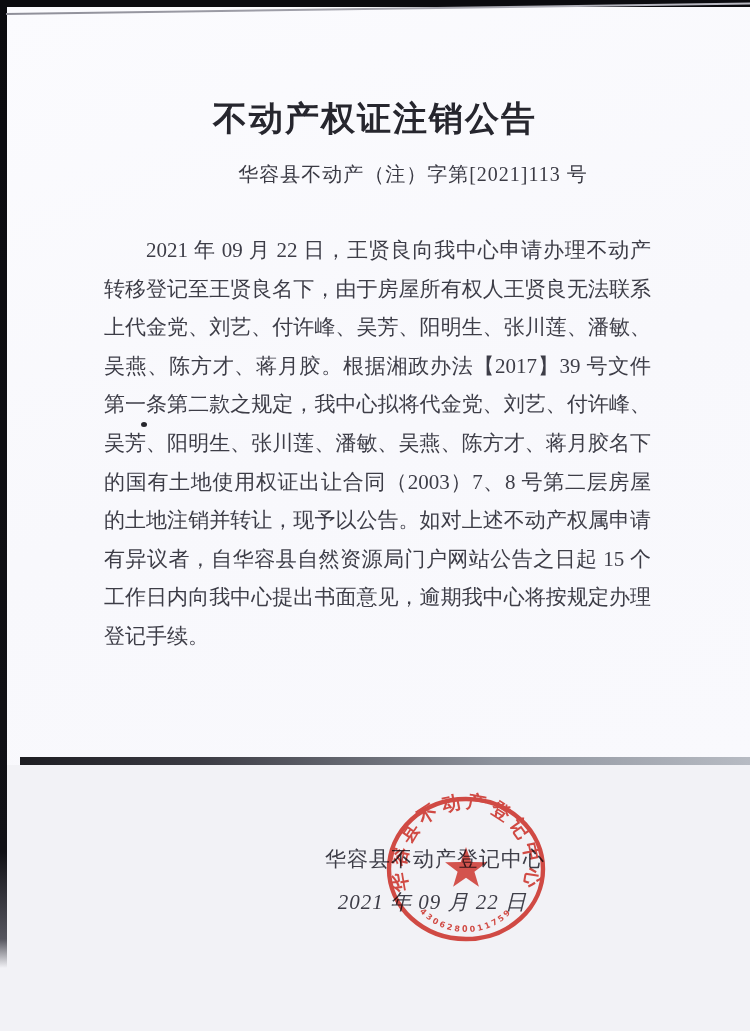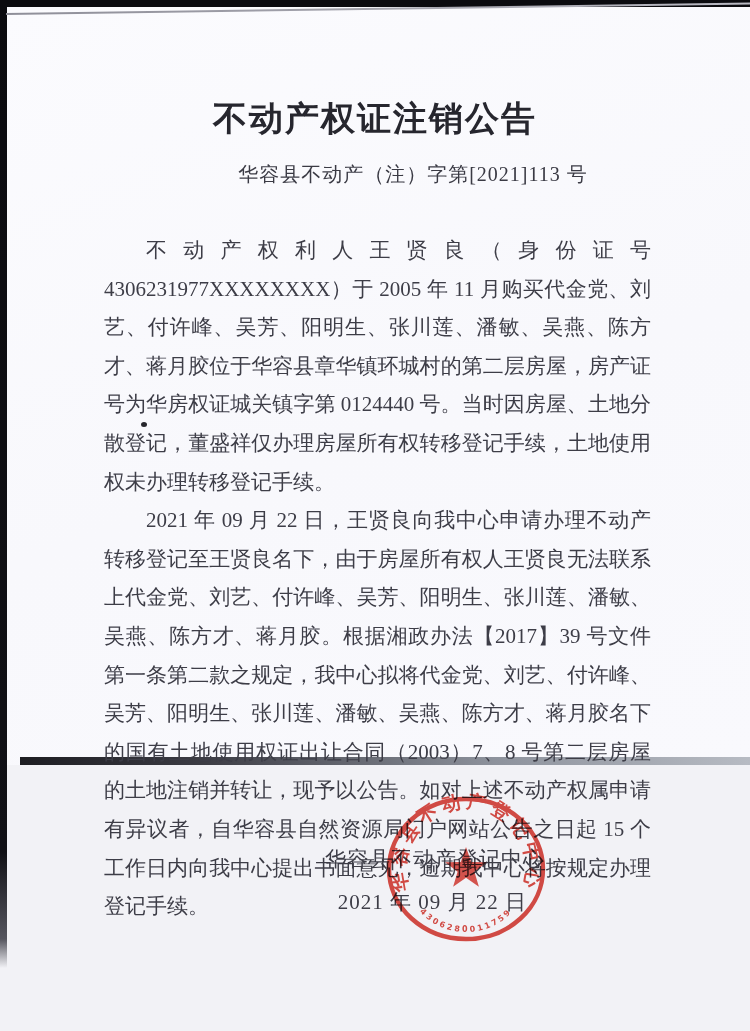--- a/index.html
+++ b/index.html
@@ -73,20 +73,21 @@
     position: absolute; right: 205px; top: 845px;
     font-size: 21px; letter-spacing: 1px;
     color: #3d3d47;
     white-space: nowrap;
   }
   .sig-date {
     position: absolute; right: 223px; top: 888px;
     font-size: 21px; letter-spacing: 1px;
     color: #3d3d47;
     white-space: nowrap;
+    font-style: italic;
   }
   .seal {
     position: absolute; left: 381px; top: 789px;
     width: 170px; height: 160px;
     mix-blend-mode: multiply;
     opacity: 0.9;
   }
   .seal-ring { fill: none; stroke-width: 4.4; }
   .seal-star { opacity: 0.95; }
   .seal-arc-text {
@@ -107,21 +108,20 @@
   <div class="scan-edge-top"></div>
   <div class="scan-edge-left"></div>
   <div class="scan-edge-bottom"></div>
   <div class="page-fold-line"></div>
   <div class="ink-dot"></div>
 
   <h1 class="title">不动产权证注销公告</h1>
   <div class="doc-number">华容县不动产（注）字第[2021]113 号</div>
 
   <div class="body-text">
-    <p>不动产权利人王贤良（身份证号 4306231977XXXXXXXX）于 2005 年 11 月购买代金党、刘艺、付许峰、吴芳、阳明生、张川莲、潘敏、吴燕、陈方才、蒋月胶位于华容县章华镇环城村的第二层房屋，房产证号为华房权证城关镇字第 0124440 号。当时因房屋、土地分散登记，董盛祥仅办理房屋所有权转移登记手续，土地使用权未办理转移登记手续。</p>
     <p>2021 年 09 月 22 日，王贤良向我中心申请办理不动产转移登记至王贤良名下，由于房屋所有权人王贤良无法联系上代金党、刘艺、付许峰、吴芳、阳明生、张川莲、潘敏、吴燕、陈方才、蒋月胶。根据湘政办法【2017】39 号文件第一条第二款之规定，我中心拟将代金党、刘艺、付许峰、吴芳、阳明生、张川莲、潘敏、吴燕、陈方才、蒋月胶名下的国有土地使用权证出让合同（2003）7、8 号第二层房屋的土地注销并转让，现予以公告。如对上述不动产权属申请有异议者，自华容县自然资源局门户网站公告之日起 15 个工作日内向我中心提出书面意见，逾期我中心将按规定办理登记手续。</p>
   </div>
 
   <div class="sig-org">华容县不动产登记中心</div>
   <div class="sig-date">2021 年 09 月 22 日</div>
 
   <svg class="seal" viewBox="0 0 170 160" xmlns="http://www.w3.org/2000/svg">
     <defs>
       <path id="sealTopArc" d="M 31.1,108.6 A 61,61 0 1,1 138.9,108.6" fill="none"></path>
       <path id="sealBottomArc" d="M 36.7,120.5 A 63,63 0 0,0 133.3,120.5" fill="none"></path>

